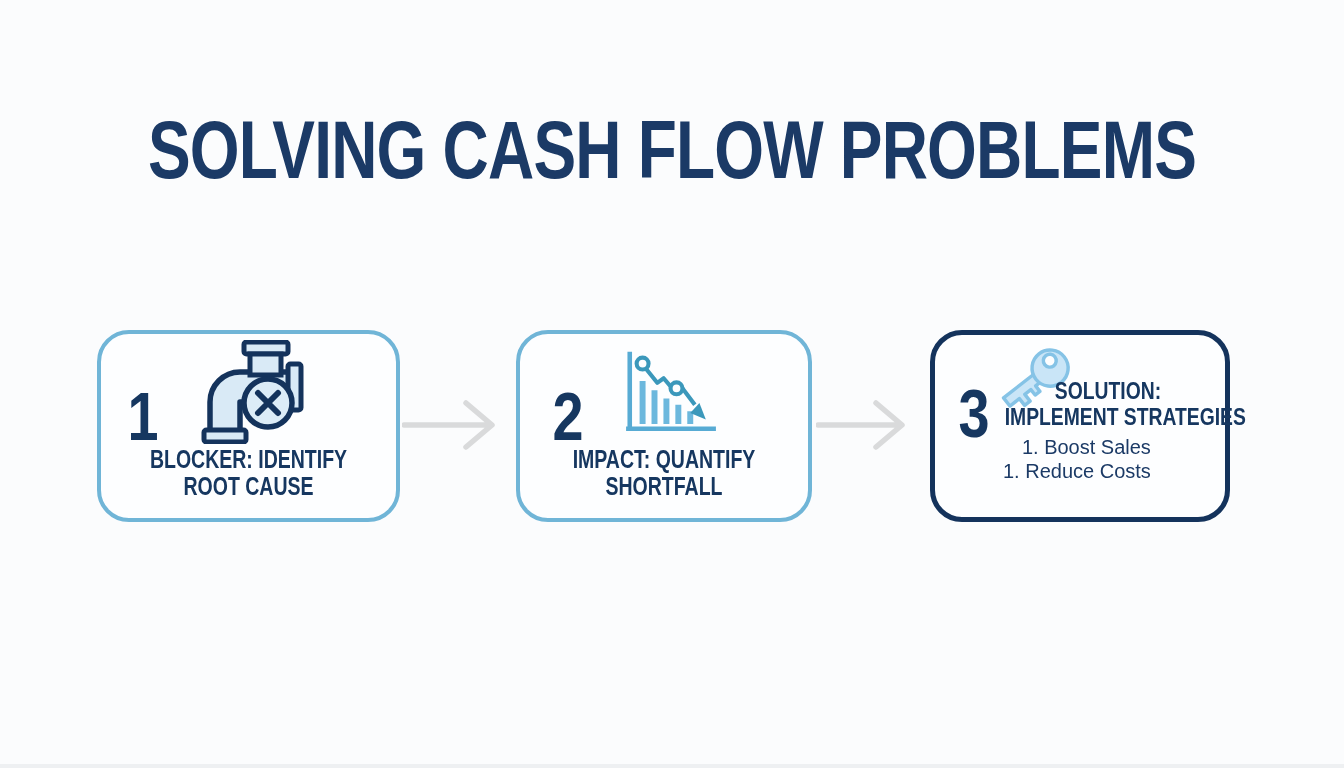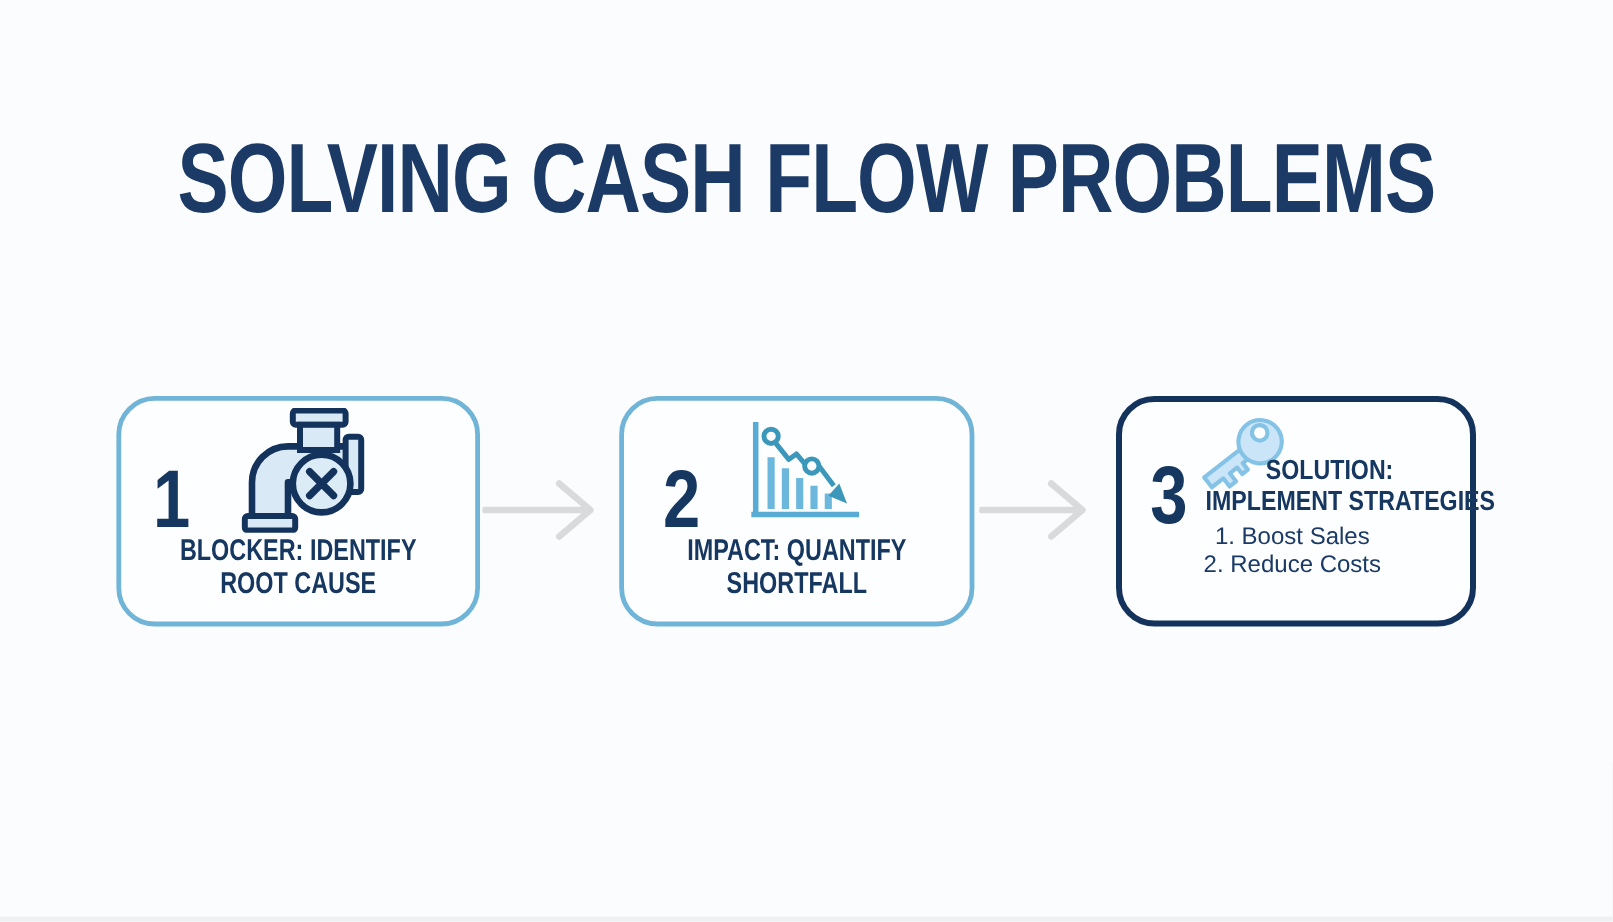--- a/index.html
+++ b/index.html
@@ -75,21 +75,21 @@
     transform: scaleX(0.84);
   }
   .solution-list {
     position: absolute;
     left: 68px;
     top: 100px;
     font-size: 20px;
     line-height: 24px;
     font-weight: 400;
     color: #1b3a66;
-    text-align: center;
+    text-align: right;
     white-space: nowrap;
   }
   .arrow { position: absolute; top: 397px; }
   .arrow-1 { left: 402px; width: 98px; height: 56px; }
   .arrow-2 { left: 816px; width: 94px; height: 56px; }
 </style>
 </head>
 <body>
 
 <div class="canvas">
@@ -145,17 +145,17 @@
         <circle cx="70" cy="51" r="21" fill="#c9e5f7" stroke="#85c3e6" stroke-width="4"></circle>
         <circle cx="75" cy="44" r="7.5" fill="#fdfeff" stroke="#85c3e6" stroke-width="4"></circle>
       </g>
     </svg>
     <div class="step-heading heading-3">
       <div>SOLUTION:</div>
       <div>IMPLEMENT STRATEGIES</div>
     </div>
     <div class="solution-list">
       <div>1. Boost Sales</div>
-      <div>2. Reduce Costs</div>
+      <div>1. Reduce Costs</div>
     </div>
   </section>
 
 </div>
 
 </body></html>

